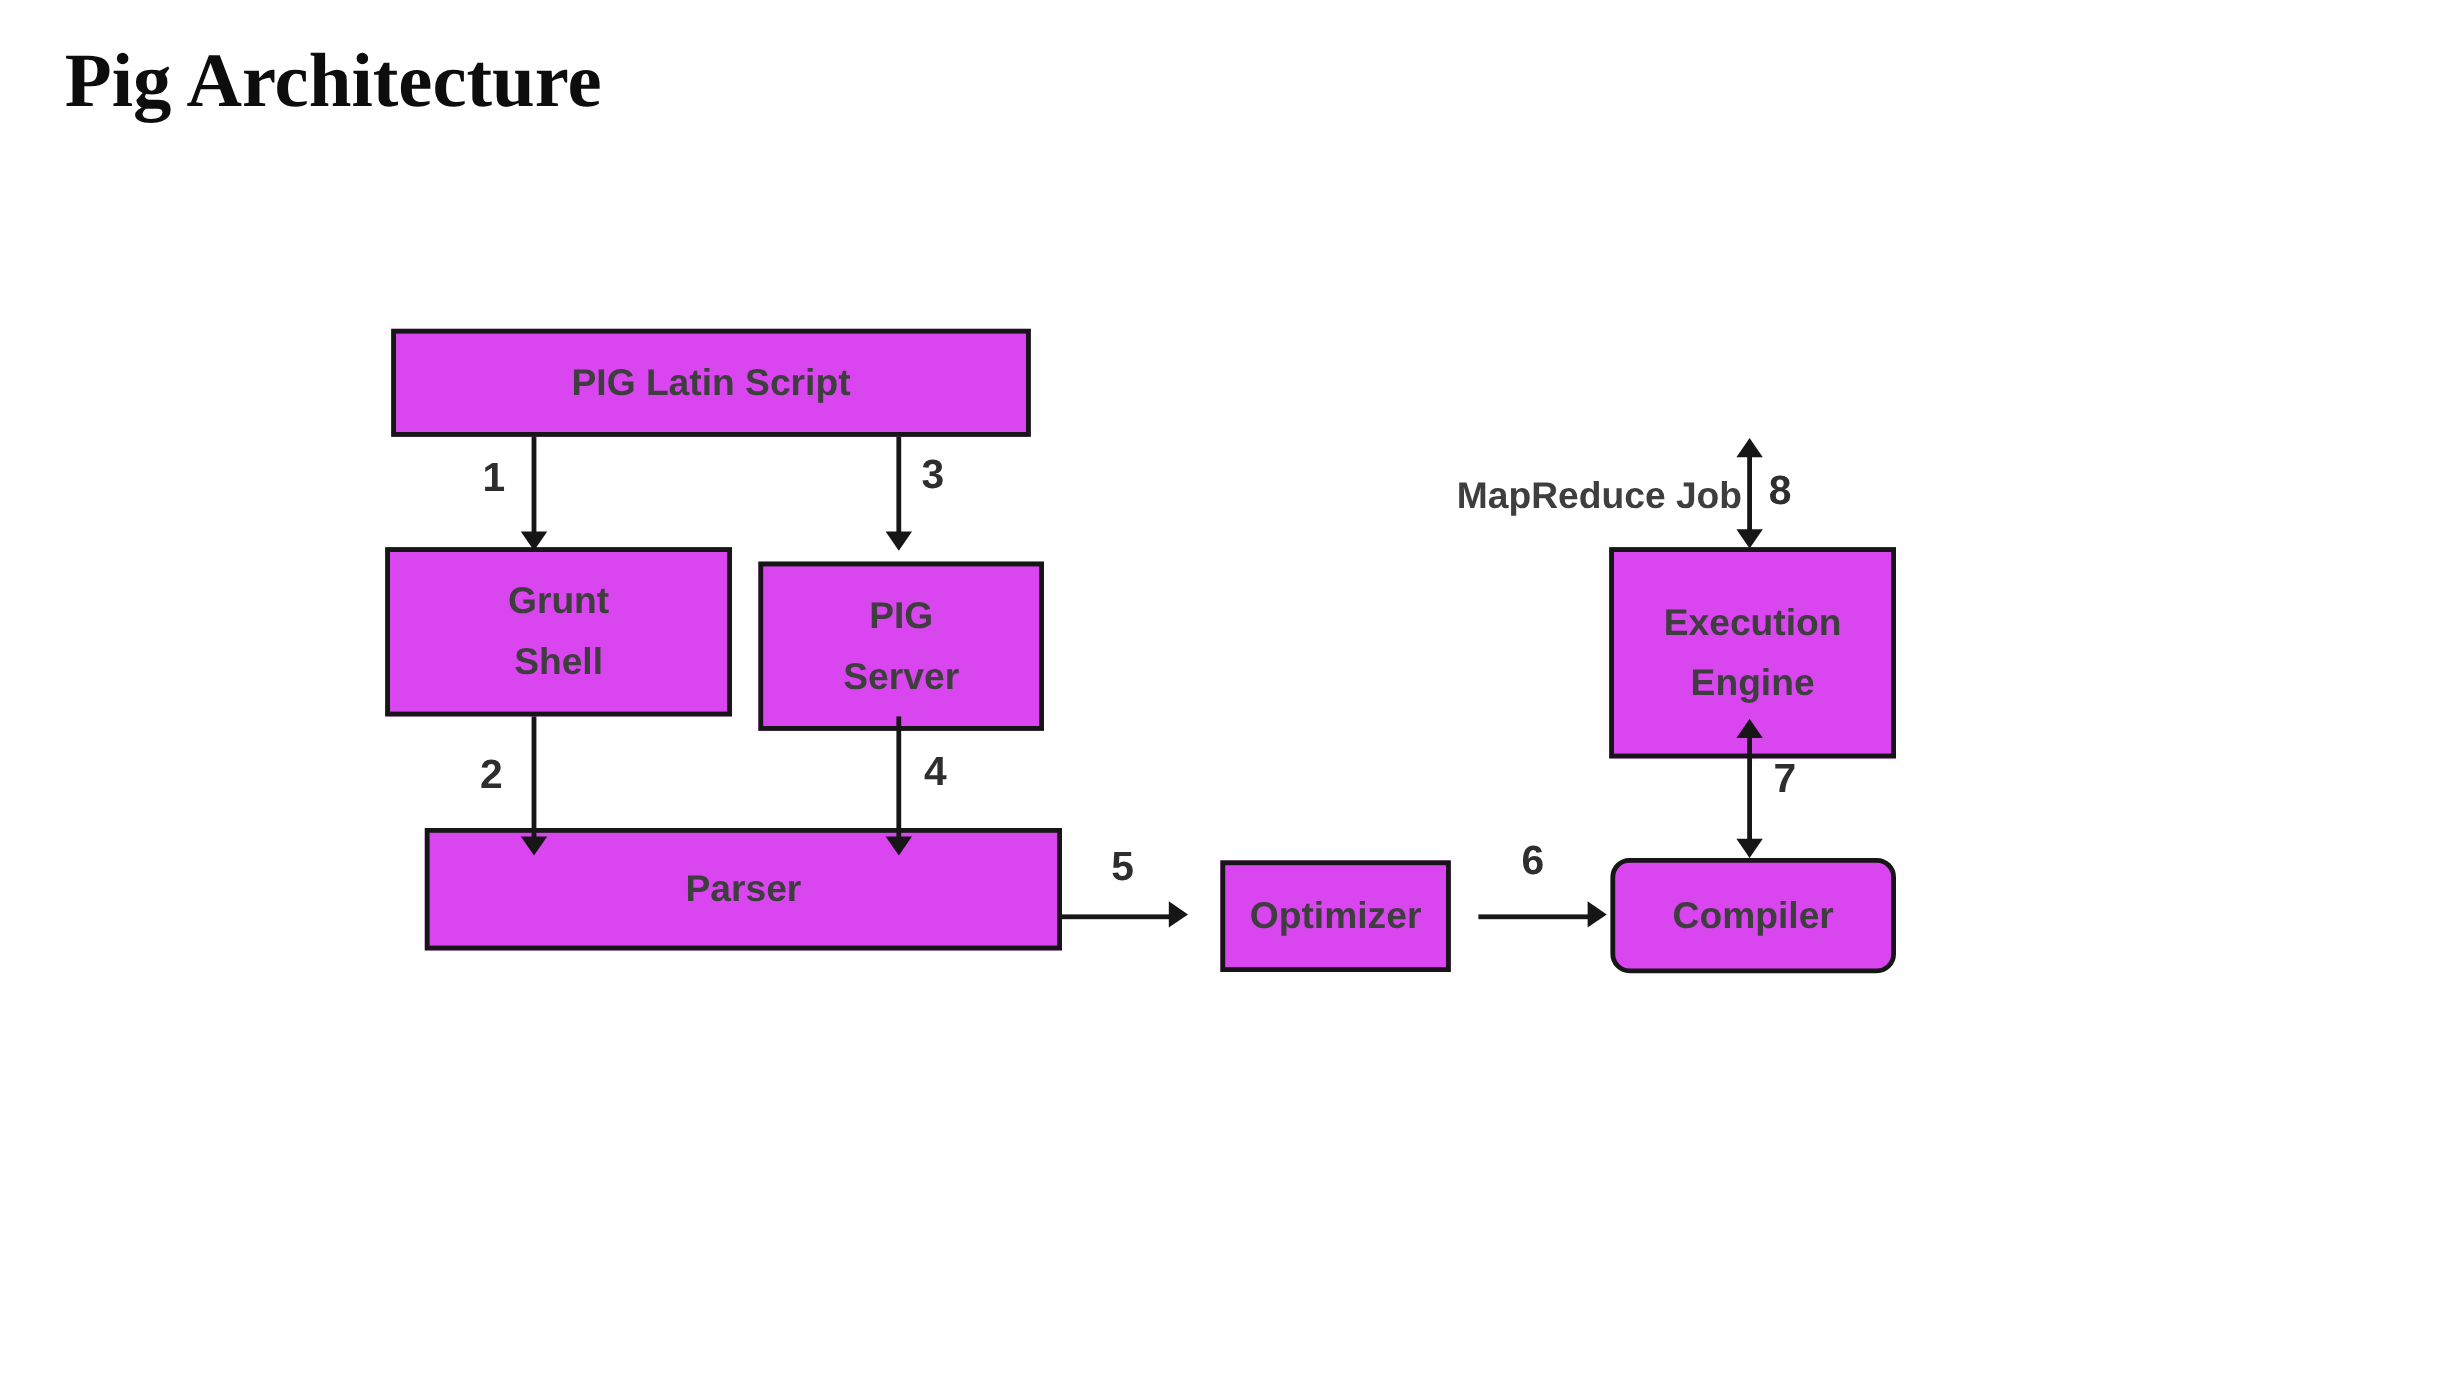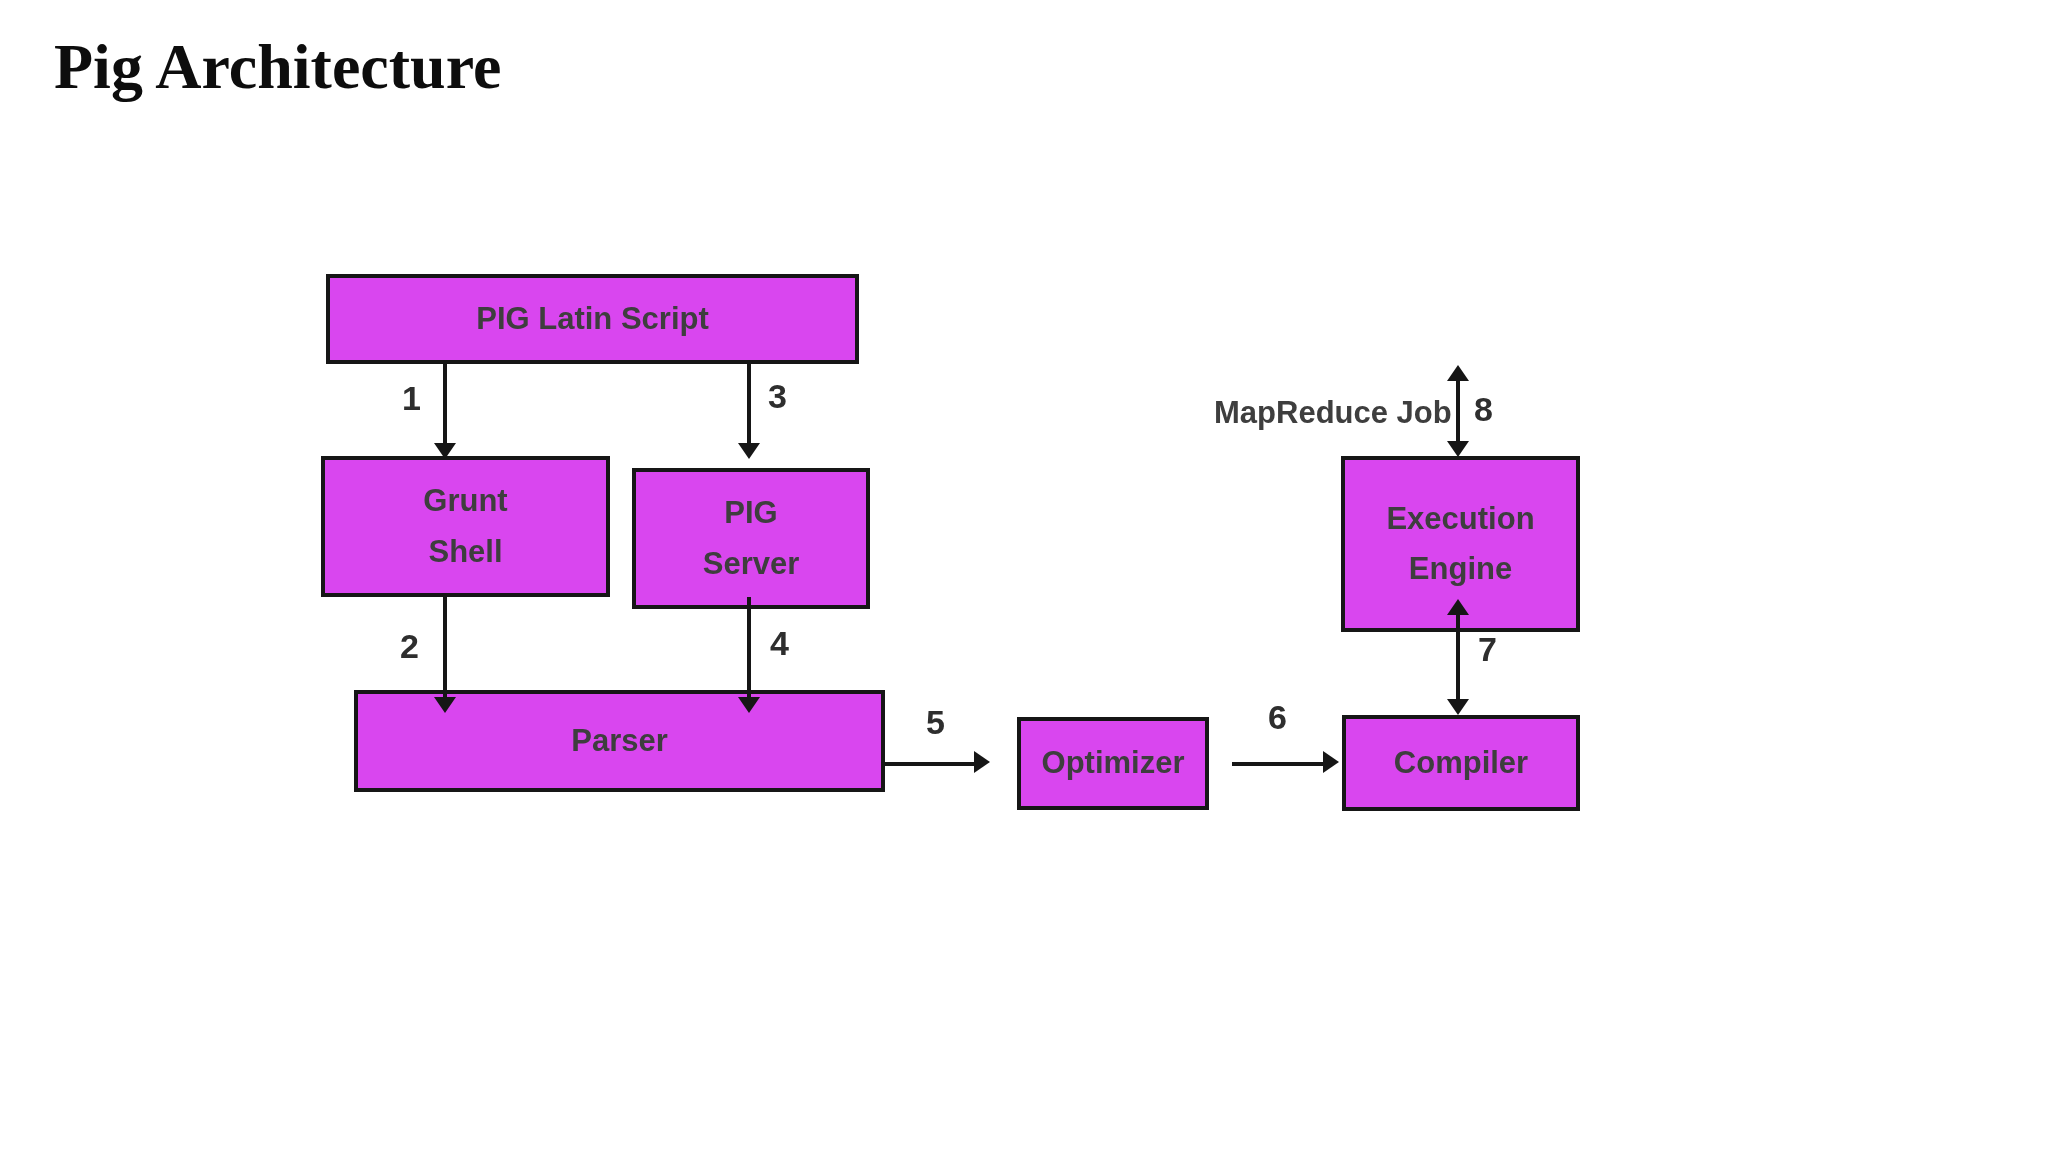--- a/index.html
+++ b/index.html
@@ -18,21 +18,21 @@
     position:absolute;box-sizing:border-box;
     border:4px solid #161616;background:#d946ef;color:#3e3e3e;
     display:flex;align-items:center;justify-content:center;text-align:center;
     font-weight:700;font-size:31px;line-height:1.62;white-space:pre-line;
   }
   #pig-latin-script{left:326px;top:274px;width:533px;height:90px;}
   #grunt-shell{left:321px;top:456px;width:289px;height:141px;}
   #pig-server{left:632px;top:468px;width:238px;height:141px;}
   #parser{left:354px;top:690px;width:531px;height:102px;}
   #optimizer{left:992px;top:717px;width:192px;height:93px;margin-left:25px;}
-  #compiler{left:1342px;top:715px;width:238px;height:96px;}
+  #compiler{left:1342px;top:715px;width:238px;height:96px;border-radius:16px;}
   #execution-engine{left:1341px;top:456px;width:239px;height:176px;}
   #mapreduce-process{left:1231px;top:274px;width:454px;height:89px;}
 
   .shaft{position:absolute;background:#161616;}
   .vert{width:4px;}
   .horz{height:4px;}
   .head{position:absolute;width:0;height:0;}
   .down{border-left:11px solid transparent;border-right:11px solid transparent;border-top:16px solid #161616;}
   .up{border-left:11px solid transparent;border-right:11px solid transparent;border-bottom:16px solid #161616;}
   .rightward{border-top:11px solid transparent;border-bottom:11px solid transparent;border-left:16px solid #161616;}

